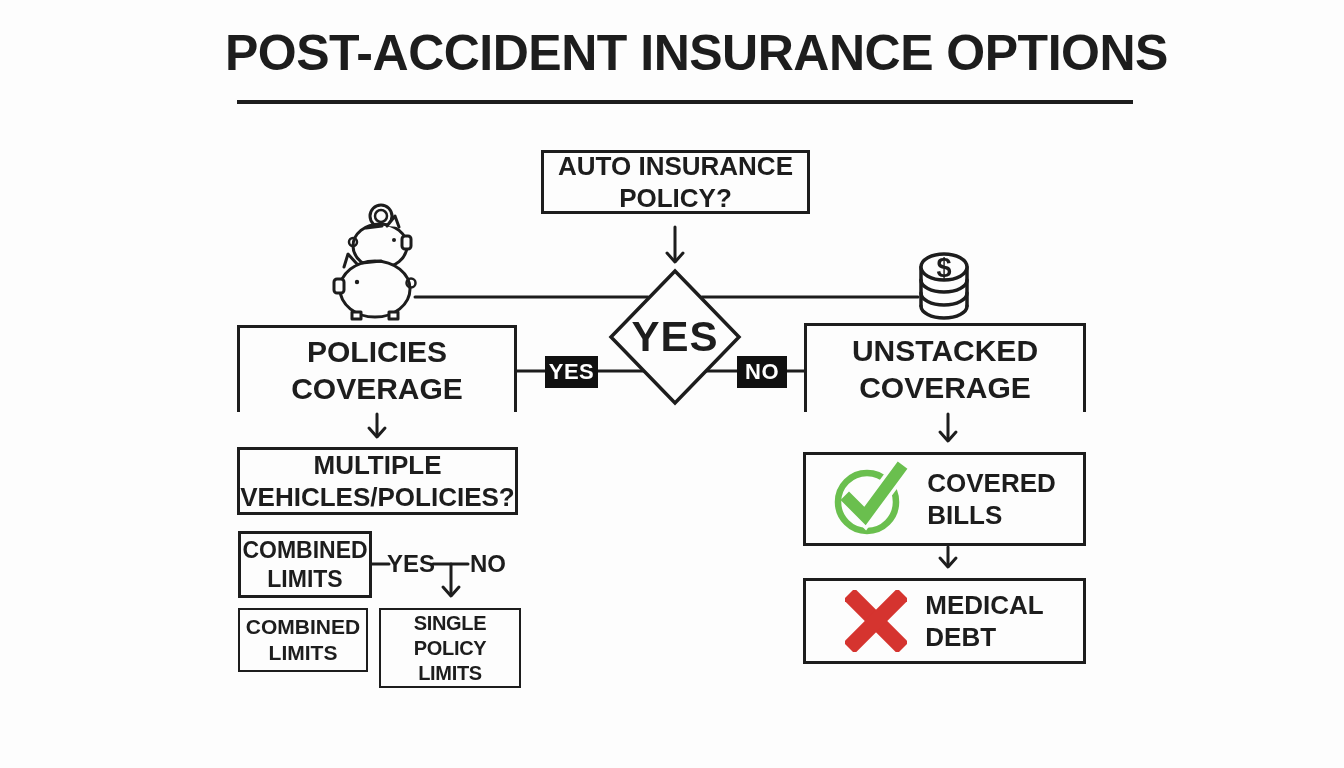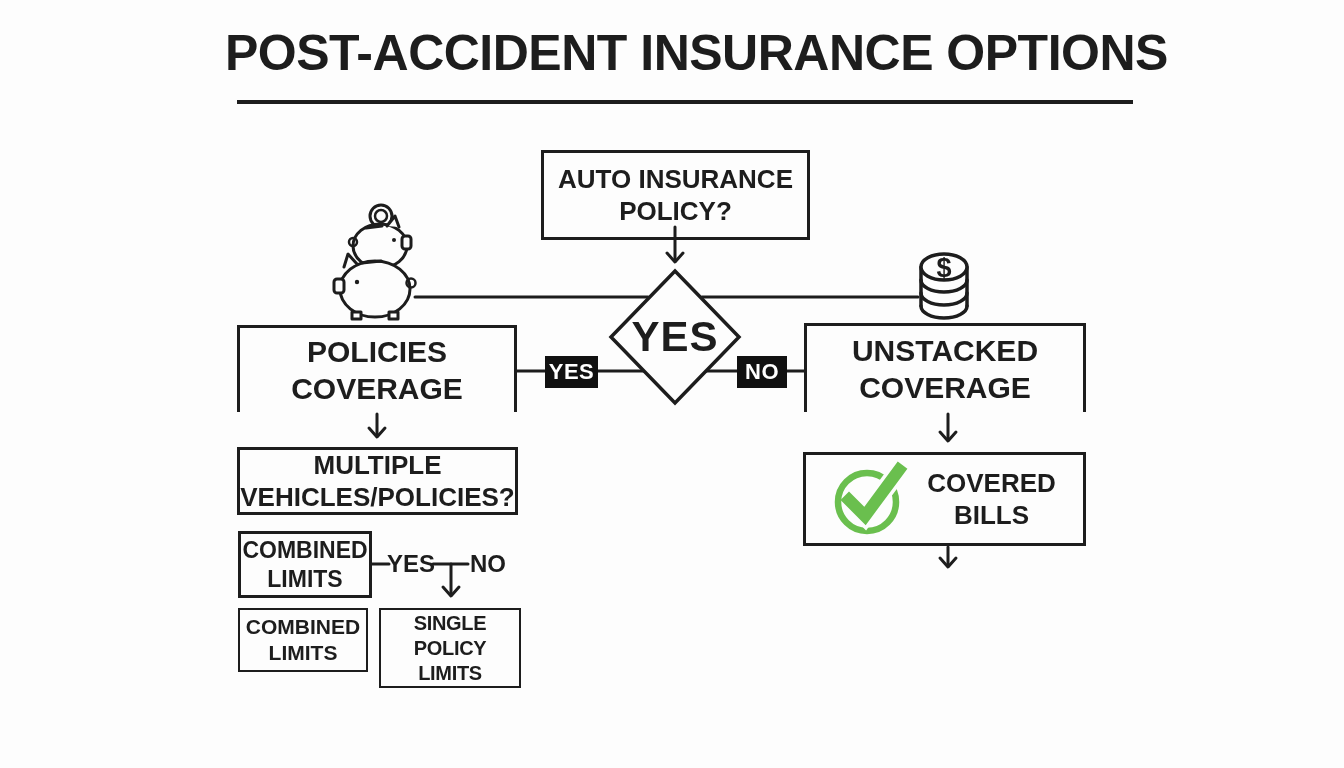--- a/index.html
+++ b/index.html
@@ -19,21 +19,21 @@
   .rule{left:237px;top:100px;width:896px;height:4px;background:#1d1d1d;}
   .box{
     box-sizing:border-box;
     border:3px solid #1d1d1d;
     display:flex;align-items:center;justify-content:center;
     text-align:center;font-weight:bold;
     white-space:pre-line;line-height:1.25;
     background:transparent;
   }
   .box-open{border-bottom:none;}
-  .b-auto{left:541px;top:150px;width:269px;height:90px;font-size:26px;}
+  .b-auto{left:541px;top:150px;width:269px;height:64px;font-size:26px;}
   .b-stacked{left:237px;top:325px;width:280px;height:87px;font-size:30px;}
   .b-unstacked{left:804px;top:323px;width:282px;height:89px;font-size:30px;text-align:center;}
   .b-multiple{left:237px;top:447px;width:281px;height:68px;font-size:26px;}
   .b-combined-a{left:238px;top:531px;width:134px;height:67px;font-size:23px;}
   .b-combined-b{left:238px;top:608px;width:130px;height:64px;font-size:21px;border-width:2px;}
   .b-single{left:379px;top:608px;width:142px;height:80px;font-size:20px;letter-spacing:-0.3px;border-width:2px;}
   .b-covered{left:803px;top:452px;width:283px;height:94px;font-size:26px;gap:18px;}
   .b-medical{left:803px;top:578px;width:283px;height:86px;font-size:26px;gap:18px;}
   .tag{
     background:#111111;color:#ffffff;
@@ -43,21 +43,21 @@
   .tag-yes{left:545px;top:356px;width:53px;height:32px;}
   .tag-no{left:737px;top:356px;width:50px;height:32px;}
   .subtag{font-weight:bold;font-size:24px;text-align:center;}
   .sub-yes{left:387px;top:550px;width:48px;}
   .sub-no{left:466px;top:550px;width:44px;}
   .dtext{
     left:629px;top:316px;width:92px;height:42px;
     display:flex;align-items:center;justify-content:center;
     font-weight:bold;font-size:42px;letter-spacing:1px;
   }
-  .node-label{white-space:pre-line;text-align:center;line-height:1.25;}
+  .node-label{white-space:pre-line;text-align:left;line-height:1.25;}
   svg{display:block;}
   .lines-layer{left:0;top:0;}
 </style>
 </head>
 <body>
 
 <div class="canvas">
 
   <svg class="abs lines-layer" width="1344" height="768" viewBox="0 0 1344 768">
     <g stroke="#1d1d1d" stroke-width="3" fill="none" stroke-linecap="round" stroke-linejoin="round">
@@ -173,14 +173,22 @@
   <div class="abs box b-covered">
     <svg width="76" height="78" viewBox="0 0 76 78">
       <circle cx="34" cy="42" r="29" fill="none" stroke-width="6.5" stroke="#6abf4e"></circle>
       <path d="M16,40 L32,56 L66,10" fill="none" stroke="#fdfdfd" stroke-width="19"></path>
       <path d="M16,40 L32,56 L66,10" fill="none" stroke-width="12" stroke-linecap="square" stroke="#6abf4e"></path>
     </svg>
     <span class="node-label">COVERED
 BILLS</span>
   </div>
 
+  <div class="abs box b-medical">
+    <svg width="62" height="62" viewBox="0 0 62 62">
+      <path d="M4,4 L58,58" fill="none" stroke-width="16" stroke="#d5342f"></path>
+      <path d="M58,4 L4,58" fill="none" stroke-width="16" stroke="#d5342f"></path>
+    </svg>
+    <span class="node-label">MEDICAL
+DEBT</span>
+  </div>
 
 </div>
 
 </body></html>

